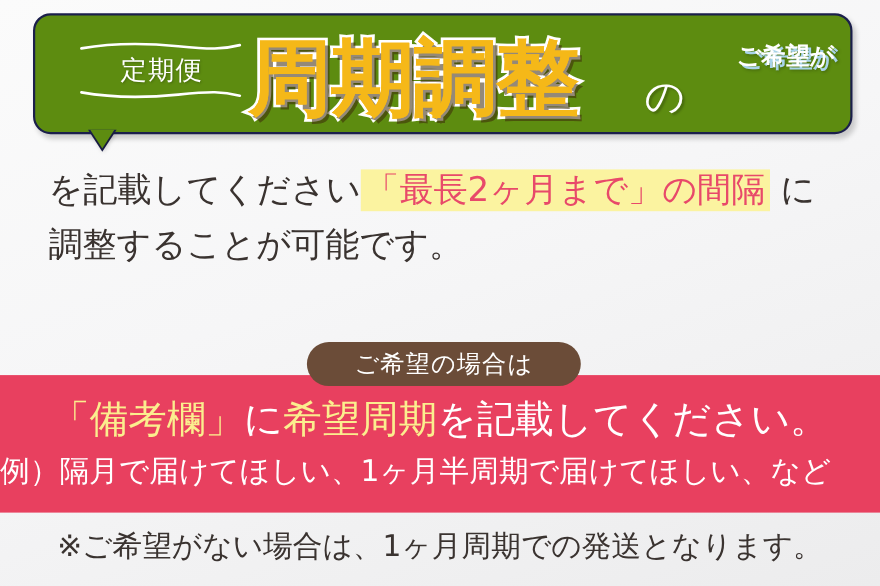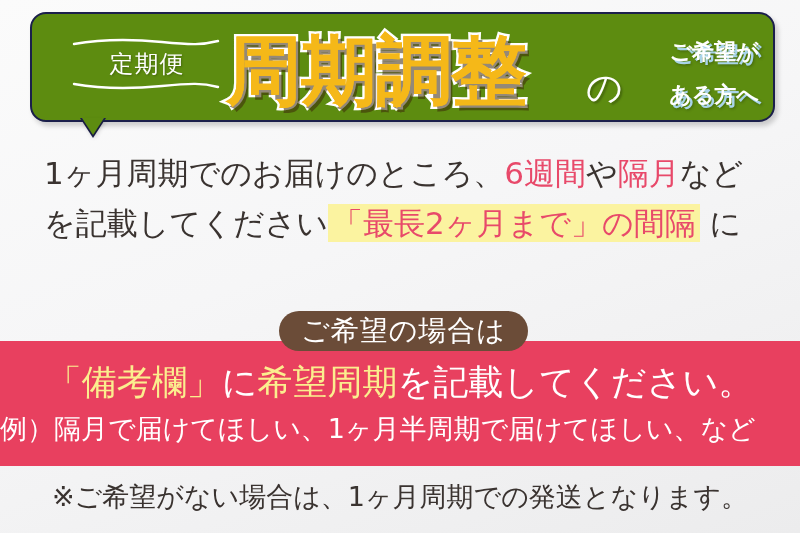--- a/index.html
+++ b/index.html
@@ -91,21 +91,21 @@
   }
   .pk{color:#e8496a;}
   .hl{background:#fbf3a0;padding:1px 4px;margin-top:20px;}
   .ln{display:block;white-space:nowrap;}
 
   
   .badge{
     position:absolute;left:279px;top:311px;
     width:249px;height:40px;border-radius:21px;
     background:#6b4c38;
-    color:#ffffff;font-size:28px;font-weight:500;
+    color:#ffffff;font-size:22px;font-weight:500;
     display:flex;align-items:center;justify-content:center;
     letter-spacing:1px;z-index:5;
   }
 
   
   .pink{
     position:absolute;left:0;top:341px;width:800px;height:125px;
     background:#e8405f;
   }
   .pink-l1{
@@ -151,27 +151,26 @@
       </span>
     </div>
 
     <div class="maintitle">周期調整</div>
     <div class="maintitle-in">周期調整</div>
 
     <div class="no-char">の</div>
 
     <div class="kibou">
       <div>ご希望が</div>
-      <div>ある方へ</div>
     </div>
   </div>
 
   <div class="body-txt">
-    <span class="ln"><span>1ヶ月周期でのお届けのところ、</span><span class="pk">6週間</span><span>や</span><span class="pk">隔月</span><span>など</span></span>
     <span class="ln"><span>を記載してください</span><span class="hl pk">「最長2ヶ月まで」の間隔</span><span> に</span></span>
+    <span class="ln">調整することが可能です。</span>
   </div>
 
   <div class="badge">ご希望の場合は</div>
 
   <div class="pink">
     <div class="pink-l1"><span class="yl">「備考欄」</span><span>に</span><span class="yl">希望周期</span><span>を記載してください。</span></div>
     <div class="pink-l2">例）隔月で届けてほしい、1ヶ月半周期で届けてほしい、など</div>
   </div>
 
   <div class="footer">※ご希望がない場合は、1ヶ月周期での発送となります。</div>

